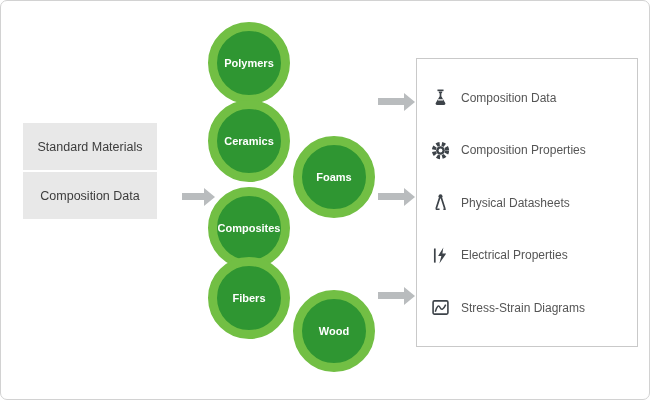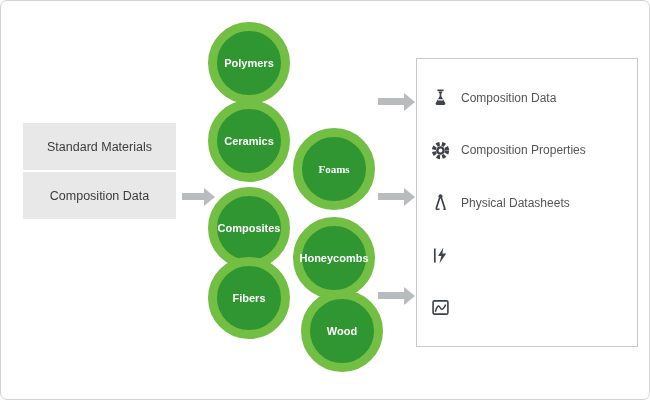--- a/index.html
+++ b/index.html
@@ -1,19 +1,19 @@
 <!DOCTYPE html>
 <html><head>
 <meta charset="utf-8">
 <style>
   html,body{margin:0;padding:0;background:#fff;font-family:"Liberation Sans",sans-serif;}
   .frame{position:relative;width:648px;height:398px;border:1px solid #d2d2d2;border-radius:7px;background:#fff;overflow:hidden;}
 
   
-  .sources{position:absolute;left:22px;top:122px;width:153px;display:flex;flex-direction:column;gap:2px;}
+  .sources{position:absolute;left:22px;top:122px;width:134px;display:flex;flex-direction:column;gap:2px;}
   .source-item{background:#e8e8e8;height:47px;display:flex;align-items:center;justify-content:center;
                font-size:12.5px;color:#3c3c3c;}
 
   
   .arr{position:absolute;height:7px;background:#b9bcbe;}
   .arr::after{content:"";position:absolute;left:100%;top:50%;transform:translateY(-50%);
               width:0;height:0;border-left:11px solid #b9bcbe;
               border-top:9px solid transparent;border-bottom:9px solid transparent;}
 
   
@@ -40,23 +40,22 @@
     <div class="source-item">Composition Data</div>
   </div>
 
   <div class="arr" style="left:181px;top:192px;width:22px;"></div>
 
   <div class="node" style="left:207px;top:21px;">Polymers</div>
   <div class="node" style="left:207px;top:186px;">Composites</div>
   <div class="node" style="left:207px;top:99px;">Ceramics</div>
   <div class="node" style="left:207px;top:256px;">Fibers</div>
 
-  <div class="node" style="left:292px;top:127px;font-family:Liberation Serif, serif;">Foams</div>
-  <div class="node" style="left:292px;top:216px;">Honeycombs</div>
-  <div class="node" style="left:300px;top:289px;">Wood</div>
+  <div class="node" style="left:292px;top:135px;">Foams</div>
+  <div class="node" style="left:292px;top:289px;">Wood</div>
 
   <div class="arr" style="left:377px;top:97px;width:26px;"></div>
   <div class="arr" style="left:377px;top:192px;width:26px;"></div>
   <div class="arr" style="left:377px;top:291px;width:26px;"></div>
 
   <div class="props">
 
     <div class="prop-row">
       <span class="picon">
         <svg width="19" height="19" viewBox="0 0 20 20">
@@ -91,26 +90,28 @@
     </div>
 
 
     <div class="prop-row">
       <span class="picon">
         <svg width="19" height="19" viewBox="0 0 20 20">
           <path d="M4 2.5v15" stroke="#3d4349" stroke-width="1.8"></path>
           <path d="M13 1.5L7.5 10.5h3.4L8.8 18.5 16 8h-4z" fill="#3d4349"></path>
         </svg>
       </span>
+      <span class="plabel">Electrical Properties</span>
     </div>
 
     <div class="prop-row">
       <span class="picon">
         <svg width="19" height="19" viewBox="0 0 20 20">
           <rect x="2.2" y="3" width="15.6" height="14" rx="1.4" fill="none" stroke="#3d4349" stroke-width="1.7"></rect>
           <path d="M4.5 14.5c2-6.5 3.5-7.5 5-4.5s3.5 2.5 6-3" fill="none" stroke="#3d4349" stroke-width="1.6"></path>
         </svg>
       </span>
+      <span class="plabel">Stress-Strain Diagrams</span>
     </div>
 
 
   </div>
 </div>
 
 </body></html>

